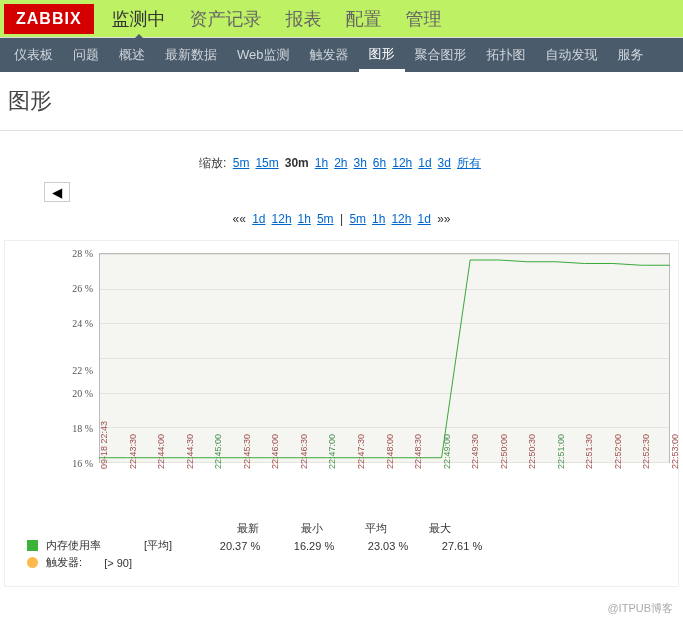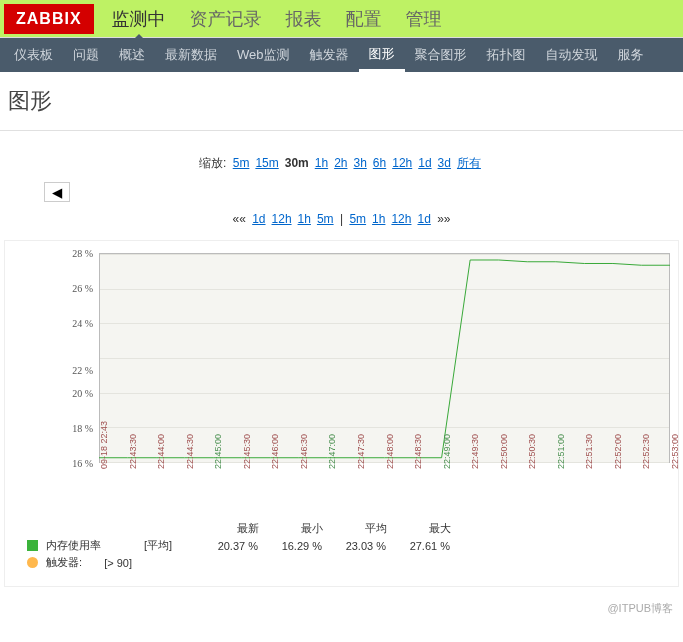--- a/index.html
+++ b/index.html
@@ -25,21 +25,21 @@
 .ylabel { position: absolute; right: 4px; font-size: 10px; color: #555; transform: translateY(-50%); font-family: Liberation Serif, serif; }
 .gridline { position: absolute; left: 0; right: 0; border-top: 1px solid #e4e4de; }
 .xlabel { position: absolute; bottom: 0; font-size: 9px; color: #a05050; transform: rotate(-90deg); transform-origin: left top; white-space: nowrap; }
 .xlabel.green { color: #4a9050; }
 .legend { padding: 6px 14px; font-size: 11px; color: #333; }
 .legend-row { display: flex; align-items: center; gap: 8px; margin: 2px 0; }
 .lg-box { width: 11px; height: 11px; display: inline-block; }
 .lg-green { background: #3bb33b; }
 .lg-orange { background: #ffb84d; border-radius: 50%; }
 .stat-head { display: inline-block; width: 56px; text-align: right; }
-.stat-val { display: inline-block; width: 56px; text-align: right; }
+.stat-val { display: inline-block; width: 56px; text-align: center; margin-left: 10px; }
 .watermark { text-align: right; color: #aaa; font-size: 11px; padding: 6px 10px; }
 svg.line { position: absolute; left: 46px; top: 0; right: 0; bottom: 50px; width: calc(100% - 46px); height: calc(100% - 50px); }
 </style>
 </head>
 <body>
 
 <div class="top-nav">
   <span class="logo">ZABBIX</span>
   <a class="active">监测中</a>
   <a>资产记录</a>

